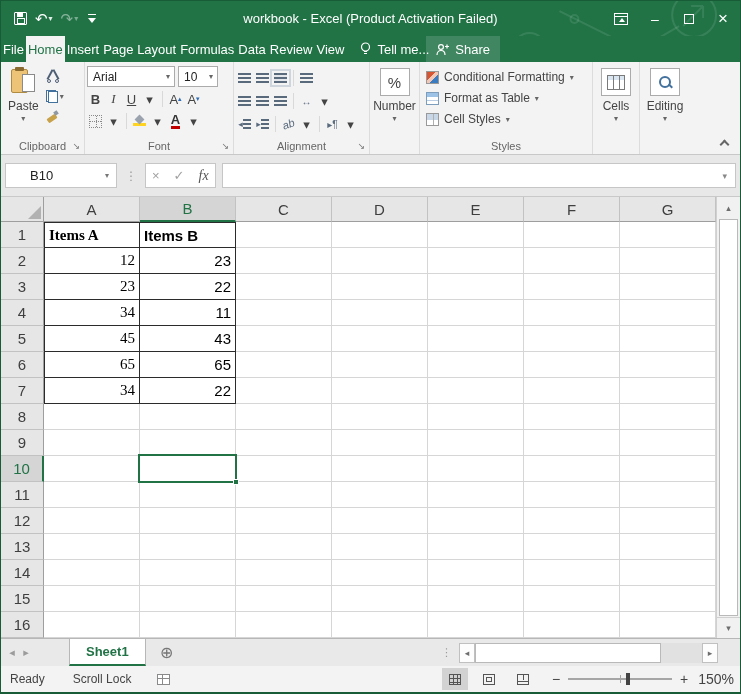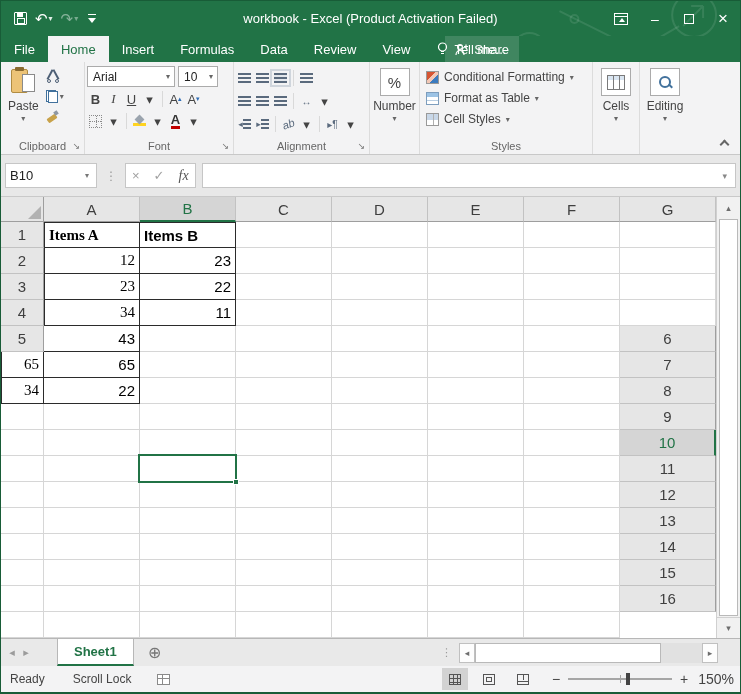--- a/index.html
+++ b/index.html
@@ -23,24 +23,24 @@
   .title{position:absolute;left:0;right:0;text-align:center;font-size:13px;color:#fff;z-index:1;}
   .wincontrols{margin-left:auto;display:flex;align-items:center;z-index:2;height:100%;}
   .wbtn{width:34px;height:100%;display:flex;align-items:center;justify-content:center;font-size:14px;color:#fff;}
   .ribdispicon{width:14px;height:12px;border:1px solid #fff;position:relative;}
   .ribdispicon:before{content:"";position:absolute;left:0;top:2px;right:0;border-top:1px solid #fff;}
   .ribdispicon:after{content:"";position:absolute;left:4px;top:4px;border-left:3px solid transparent;border-right:3px solid transparent;border-bottom:4px solid #fff;}
   .maxicon{width:10px;height:10px;border:1px solid #fff;}
 
   
   .menubar{height:26px;background:#217346;display:flex;align-items:stretch;position:relative;flex:0 0 auto;z-index:2;}
-  .mtab{padding:0 13px;display:flex;align-items:center;font-size:13px;color:#fff;cursor:default;}
+  .mtab{padding:0 2px;display:flex;align-items:center;font-size:13px;color:#fff;cursor:default;}
   .mtab.active{background:#f3f3f4;color:#217346;}
   .tellme{display:flex;align-items:center;gap:6px;font-size:13px;color:#fff;margin-left:14px;}
-  .share{position:absolute;right:221px;top:0;height:26px;display:flex;align-items:center;gap:6px;
+  .share{position:absolute;right:240px;top:0;height:26px;display:flex;align-items:center;gap:6px;
     font-size:13px;color:#fff;background:rgba(255,255,255,.14);padding:0 10px;}
 
   
   .ribbon{height:93px;background:#f3f3f4;border-bottom:1px solid #c8c8c8;display:flex;flex:0 0 auto;position:relative;font-size:12px;}
   .rgroup{display:flex;flex-direction:column;border-right:1px solid #dcdcdc;padding:2px 2px 0 2px;position:relative;}
   .rcontent{flex:1;display:flex;}
   .rlabel{height:17px;display:flex;align-items:center;justify-content:center;font-size:11px;color:#666;position:relative;}
   .launch{position:absolute;right:2px;bottom:3px;font-size:9px;color:#777;line-height:1;}
   .bigbtn{display:flex;flex-direction:column;align-items:center;justify-content:flex-start;padding:4px 5px 0 5px;color:#444;}
   .bigbtn .blabel{font-size:12px;margin-top:3px;}
@@ -98,21 +98,21 @@
       linear-gradient(to bottom,#d9e5f1 0 4px,#fff 4px);position:relative;}
   .cellsic:before{content:"";position:absolute;left:5px;top:0;bottom:0;border-left:1px solid #7a7a7a;}
   .cellsic:after{content:"";position:absolute;left:11px;top:0;bottom:0;border-left:1px solid #7a7a7a;}
   .magic{width:15px;height:15px;position:relative;}
   .magic:before{content:"";position:absolute;left:1px;top:1px;width:8px;height:8px;border:2px solid #41719c;border-radius:50%;}
   .magic:after{content:"";position:absolute;left:10px;top:10px;width:5px;height:2px;background:#41719c;transform:rotate(45deg);}
   .chev{position:absolute;right:12px;bottom:6px;width:7px;height:7px;border-left:2px solid #666;border-top:2px solid #666;transform:rotate(45deg);}
 
   
   .formulabar{height:42px;background:#e8e8e8;border-bottom:1px solid #c9c9c9;display:flex;align-items:center;padding:0 4px;flex:0 0 auto;}
-  .namebox{width:92px;height:25px;background:#fff;border:1px solid #c6c6c6;display:flex;align-items:center;font-size:13px;color:#222;padding-left:4px;}
+  .namebox{width:112px;height:25px;background:#fff;border:1px solid #c6c6c6;display:flex;align-items:center;font-size:13px;color:#222;padding-left:24px;}
   .namebox .dd{margin-left:auto;font-size:8px;color:#777;padding:0 7px;}
   .fdots{color:#9a9a9a;font-size:12px;padding:0 8px;}
   .fbtns{height:25px;background:#fff;border:1px solid #c6c6c6;display:flex;align-items:center;padding:0 6px;gap:14px;color:#a0a0a0;font-size:13px;}
   .fxlbl{font-style:italic;font-family:"Liberation Serif",serif;color:#555;font-size:14px;}
   .finput{flex:1;height:25px;background:#fff;border:1px solid #c6c6c6;margin-left:6px;display:flex;align-items:center;}
   .finput .dd{margin-left:auto;font-size:9px;color:#888;padding-right:8px;}
 
   
   .sheetrow{display:flex;flex:0 0 auto;height:441px;}
   .grid{width:715px;position:relative;background:#fff;display:grid;
@@ -137,21 +137,21 @@
 
   
   .vscroll{width:24px;background:#f1f1f1;border-left:1px solid #d0d0d0;display:flex;flex-direction:column;align-items:stretch;}
   .varrow{height:21px;display:flex;align-items:center;justify-content:center;color:#6d6d6d;font-size:9px;background:#f1f1f1;}
   .vthumb{flex:1;margin:1px 2px;background:#fff;border:1px solid #b9b9b9;}
   .vbottom{border-top:1px solid #d0d0d0;}
 
   
   .tabbar{height:28px;background:#e9e9e9;border-top:1px solid #b7b7b7;position:relative;display:flex;align-items:stretch;flex:0 0 auto;}
   .tnav{width:22px;display:flex;align-items:center;justify-content:center;color:#9b9b9b;font-size:11px;}
-  .sheettab{margin-left:20px;padding:0 16px;background:#fff;border-left:1px solid #b7b7b7;border-right:1px solid #b7b7b7;
+  .sheettab{margin-left:32px;padding:0 16px;background:#fff;border-left:1px solid #b7b7b7;border-right:1px solid #b7b7b7;
     border-bottom:2px solid #217346;display:flex;align-items:center;font-size:13px;font-weight:bold;color:#217346;}
   .addsheet{width:30px;display:flex;align-items:center;justify-content:center;color:#777;font-size:16px;margin-left:6px;}
   .hdots{position:absolute;left:440px;top:0;bottom:0;display:flex;align-items:center;color:#9a9a9a;font-size:11px;}
   .hscroll{position:absolute;left:458px;right:22px;top:3px;bottom:3px;display:flex;align-items:center;}
   .harrow{width:16px;height:20px;background:#fdfdfd;border:1px solid #c0c0c0;display:flex;align-items:center;justify-content:center;color:#6d6d6d;font-size:9px;}
   .htrack{flex:1;height:20px;background:#e1e1e1;position:relative;}
   .hthumb{position:absolute;left:0;top:0;width:82%;height:20px;background:#fff;border:1px solid #b9b9b9;}
 
   
   .statusbar{height:26px;background:#f3f3f4;display:flex;align-items:center;font-size:12px;color:#444;position:relative;flex:1;}
@@ -225,20 +225,21 @@
           <span>×</span>
         </div>
     </div>
   </div>
 
   <div class="menubar">
     <div style="display:flex">
         <div class="mtab">File</div>
         <div class="mtab active">Home</div>
         <div class="mtab">Insert</div>
+        <div class="mtab">Page Layout</div>
         <div class="mtab">Formulas</div>
         <div class="mtab">Data</div>
         <div class="mtab">Review</div>
         <div class="mtab">View</div>
       </div>
     <div class="tellme">
       <svg width="11" height="15" viewBox="0 0 11 15">
           <circle cx="5.5" cy="5" r="4" fill="none" stroke="#fff" stroke-width="1.2"></circle>
           <path d="M4 9.5h3M4 11.5h3" stroke="#fff" stroke-width="1.2"></path>
         </svg>
@@ -529,20 +530,21 @@
         <div class="cell"></div>
         <div class="rowhdr">4</div>
         <div class="cell rng num rleft">34</div>
         <div class="cell rng num">11</div>
         <div class="cell"></div>
         <div class="cell"></div>
         <div class="cell"></div>
         <div class="cell"></div>
         <div class="cell"></div>
         <div class="rowhdr">5</div>
+        <div class="cell rng num rleft">45</div>
         <div class="cell rng num">43</div>
         <div class="cell"></div>
         <div class="cell"></div>
         <div class="cell"></div>
         <div class="cell"></div>
         <div class="cell"></div>
         <div class="rowhdr">6</div>
         <div class="cell rng num rleft">65</div>
         <div class="cell rng num">65</div>
         <div class="cell"></div>

